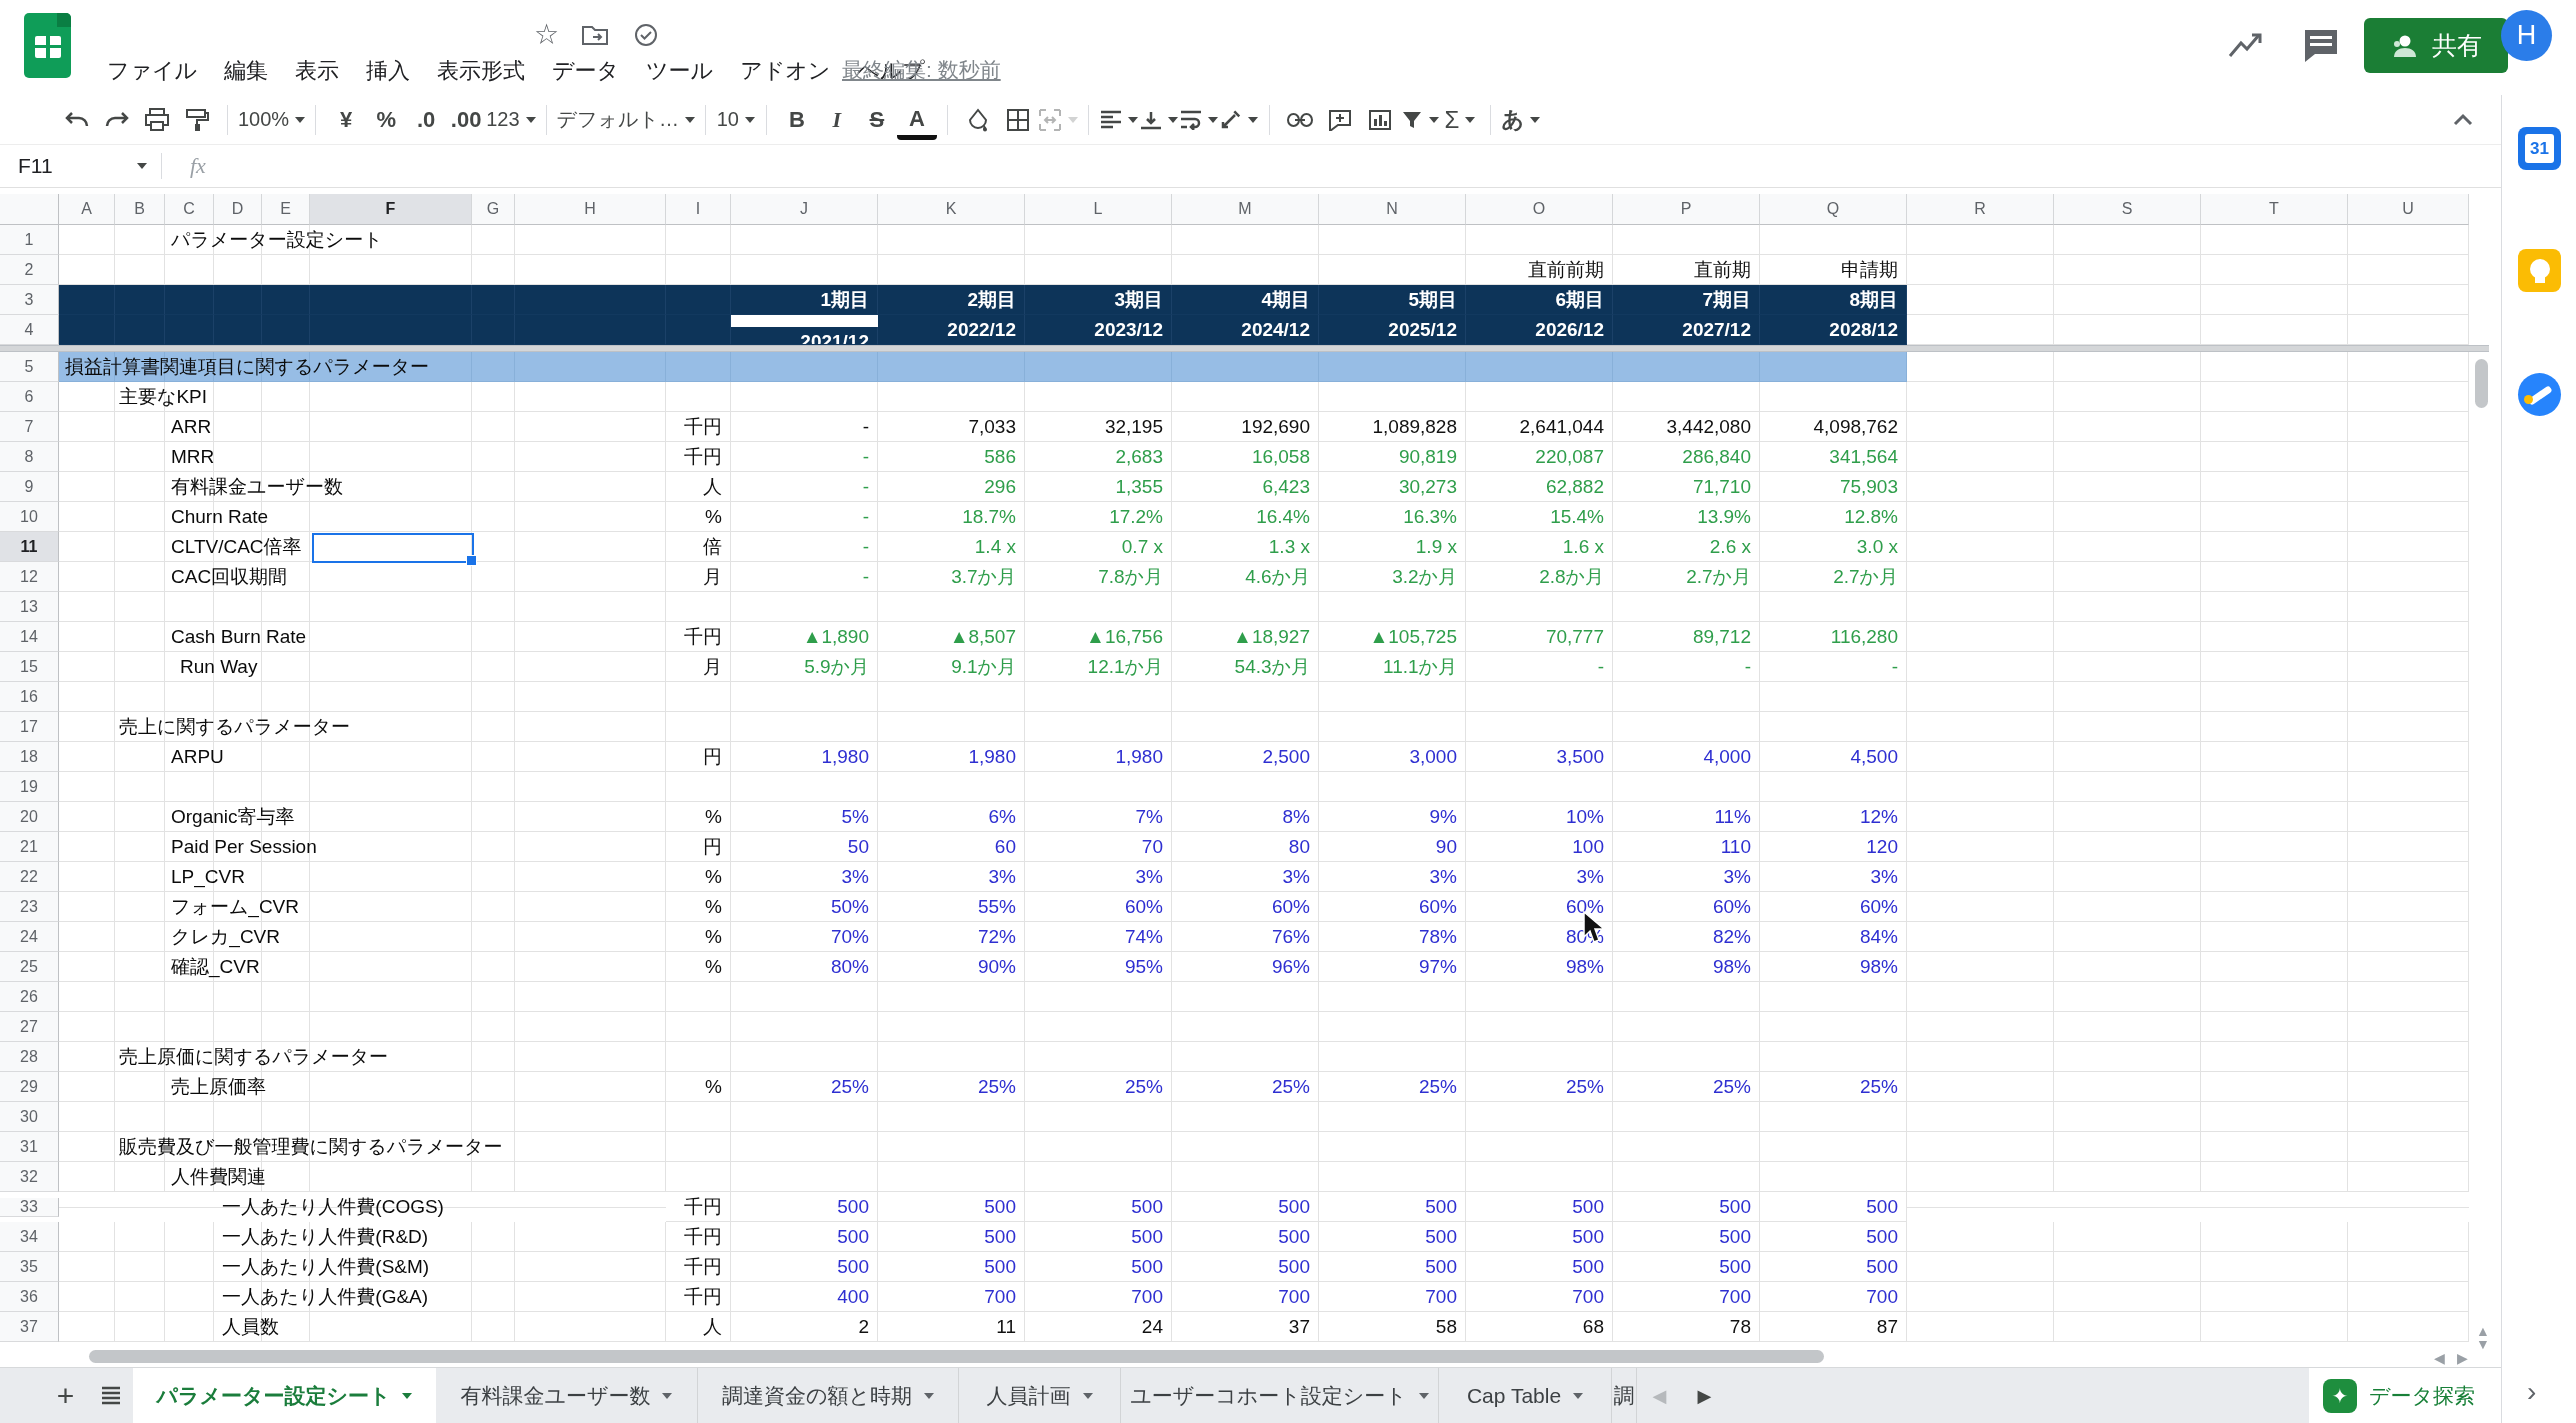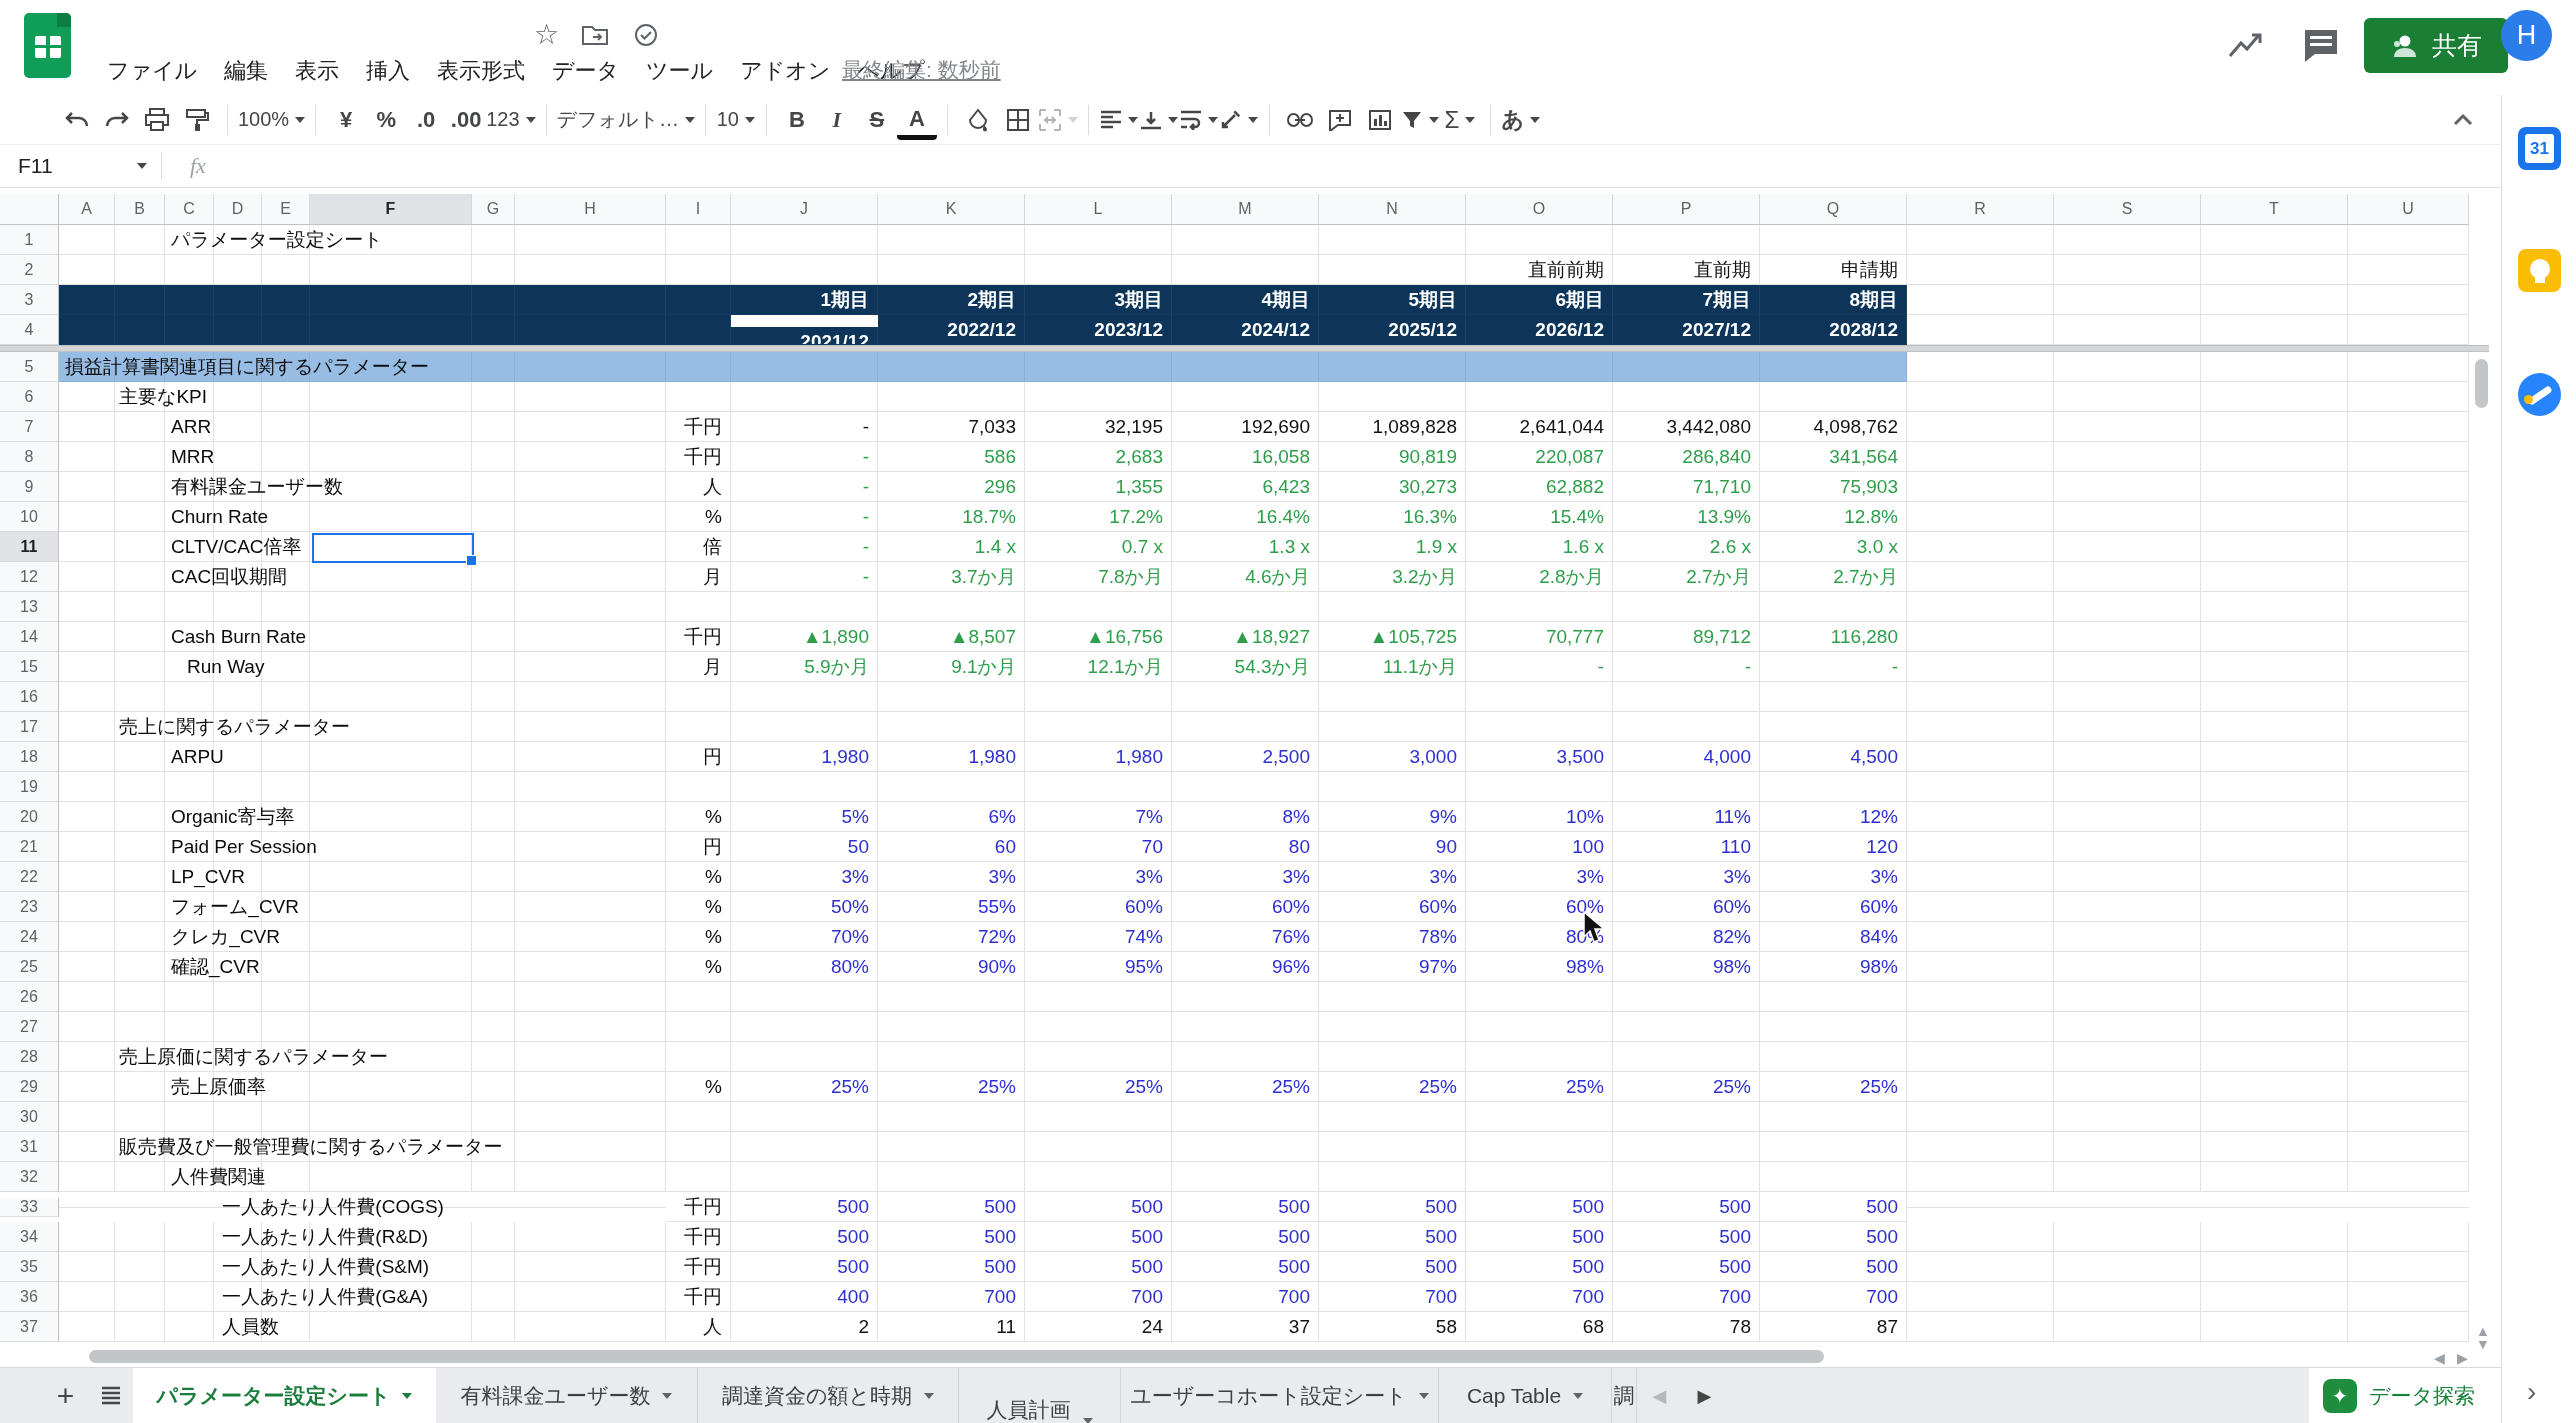--- a/index.html
+++ b/index.html
@@ -695,21 +695,21 @@
         <div class="cell val green" style="width: 147px; flex: 0 0 147px;">12.1か月</div>
         <div class="cell val green" style="width: 147px; flex: 0 0 147px;">54.3か月</div>
         <div class="cell val green" style="width: 147px; flex: 0 0 147px;">11.1か月</div>
         <div class="cell val green" style="width: 147px; flex: 0 0 147px;">-</div>
         <div class="cell val green" style="width: 147px; flex: 0 0 147px;">-</div>
         <div class="cell val green" style="width: 147px; flex: 0 0 147px;">-</div>
         <div class="cell" style="width: 147px; flex: 0 0 147px;"></div>
         <div class="cell" style="width: 147px; flex: 0 0 147px;"></div>
         <div class="cell" style="width: 147px; flex: 0 0 147px;"></div>
         <div class="cell" style="width: 121px; flex: 0 0 121px;"></div>
-        <span class="lbl" style="left: 187px;">Run Way</span>
+        <span class="lbl" style="left: 180px;">Run Way</span>
       </div>
       <div class="grow" style="height: 30px;">
         <div class="rowhead">16</div>
         <div class="cell" style="width: 56px; flex: 0 0 56px;"></div>
         <div class="cell" style="width: 50px; flex: 0 0 50px;"></div>
         <div class="cell" style="width: 49px; flex: 0 0 49px;"></div>
         <div class="cell" style="width: 48px; flex: 0 0 48px;"></div>
         <div class="cell" style="width: 48px; flex: 0 0 48px;"></div>
         <div class="cell" style="width: 162px; flex: 0 0 162px;"></div>
         <div class="cell" style="width: 43px; flex: 0 0 43px;"></div>
@@ -1274,21 +1274,21 @@
           <div class="tcaret"></div>
         </div>
         <div class="tab" style="width: 262px; flex: 0 0 262px;">
           <span>有料課金ユーザー数</span>
           <div class="tcaret"></div>
         </div>
         <div class="tab" style="width: 261px; flex: 0 0 261px;">
           <span>調達資金の額と時期</span>
           <div class="tcaret"></div>
         </div>
-        <div class="tab" style="width: 162px; flex: 0 0 162px; align-items: flex-end;">
+        <div class="tab" style="width: 162px; flex: 0 0 162px;">
           <span>人員計画</span>
           <div class="tcaret"></div>
         </div>
         <div class="tab" style="width: 318px; flex: 0 0 318px;">
           <span>ユーザーコホート設定シート</span>
           <div class="tcaret"></div>
         </div>
         <div class="tab" style="width: 173px; flex: 0 0 173px;">
           <span>Cap Table</span>
           <div class="tcaret"></div>

